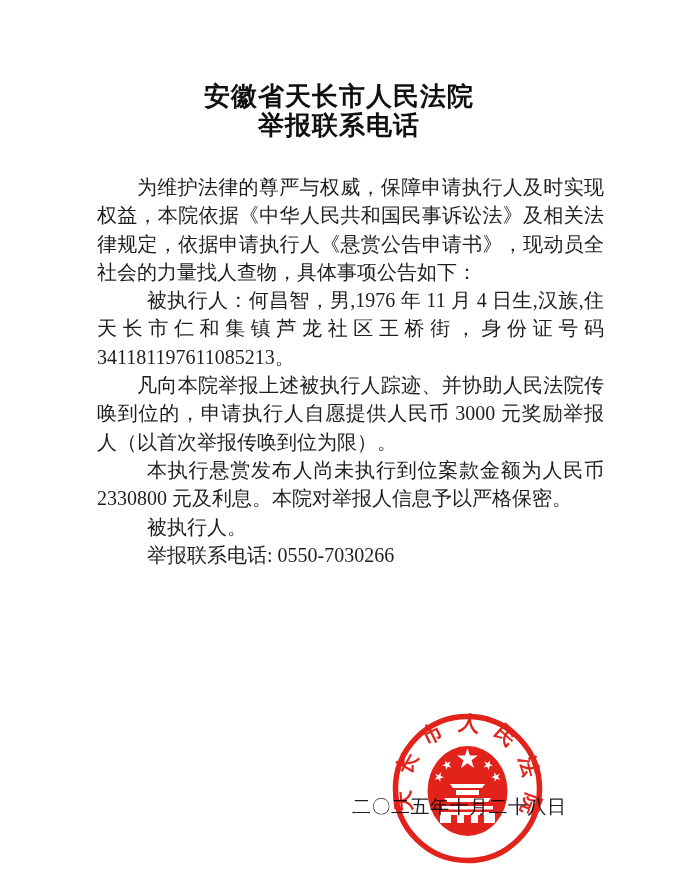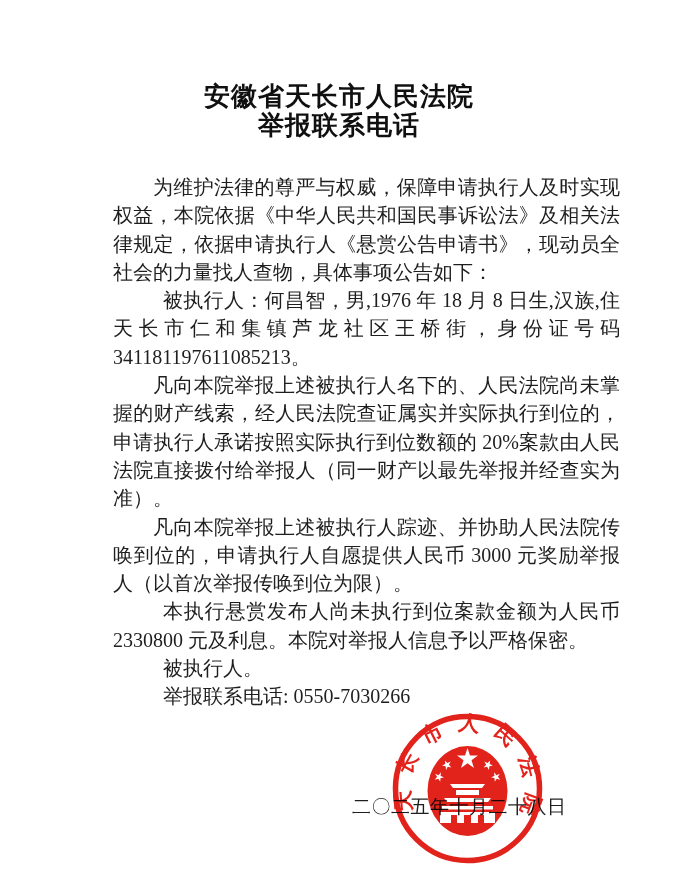--- a/index.html
+++ b/index.html
@@ -27,21 +27,20 @@
   .doc-body {
     position: absolute;
     left: 97px;
     top: 173px;
     width: 507px;
     font-size: 20px;
     line-height: 28.3px;
     text-align: justify;
     text-justify: inter-character;
     color: #1e1e1e;
-    margin-left: 16px;
   }
   .doc-body p { margin: 0; text-indent: 40px; }
   .doc-body p.indent-lg { text-indent: 50px; }
   .issue-date {
     position: absolute;
     left: 352px;
     top: 794px;
     font-size: 19px;
     letter-spacing: 0.5px;
     color: #1e1e1e;
@@ -65,22 +64,21 @@
 
 <div class="page">
 
   <div class="title">
     <div>安徽省天长市人民法院</div>
     <div>举报联系电话</div>
   </div>
 
   <div class="doc-body">
     <p>为维护法律的尊严与权威，保障申请执行人及时实现权益，本院依据《中华人民共和国民事诉讼法》及相关法律规定，依据申请执行人《悬赏公告申请书》，现动员全社会的力量找人查物，具体事项公告如下：</p>
-    <p class="indent-lg">被执行人：何昌智，男,1976 年 18 月 8 日生,汉族,住天长市仁和集镇芦龙社区王桥街，身份证号码341181197611085213。</p>
-    <p>凡向本院举报上述被执行人名下的、人民法院尚未掌握的财产线索，经人民法院查证属实并实际执行到位的，申请执行人承诺按照实际执行到位数额的 20%案款由人民法院直接拨付给举报人（同一财产以最先举报并经查实为准）。</p>
+    <p class="indent-lg">被执行人：何昌智，男,1976 年 11 月 4 日生,汉族,住天长市仁和集镇芦龙社区王桥街，身份证号码341181197611085213。</p>
     <p>凡向本院举报上述被执行人踪迹、并协助人民法院传唤到位的，申请执行人自愿提供人民币 3000 元奖励举报人（以首次举报传唤到位为限）。</p>
     <p class="indent-lg">本执行悬赏发布人尚未执行到位案款金额为人民币2330800 元及利息。本院对举报人信息予以严格保密。</p>
     <p class="indent-lg">被执行人。</p>
     <p class="indent-lg">举报联系电话: 0550-7030266</p>
   </div>
 
   <div class="issue-date">二〇二五年十月二十八日</div>
 
   <svg class="seal" viewBox="0 0 155 155" xmlns="http://www.w3.org/2000/svg">
     <defs>

